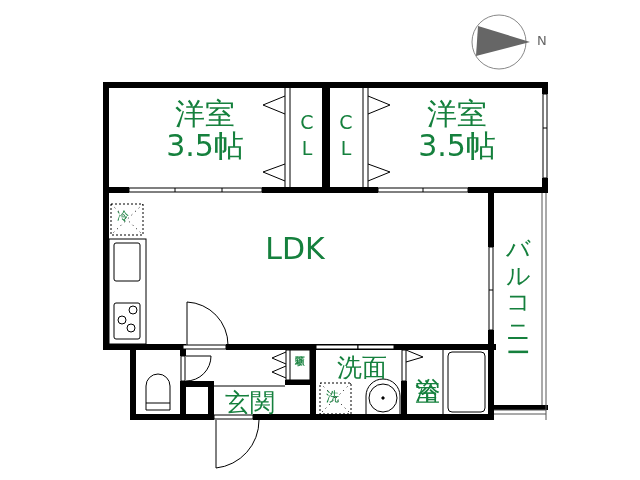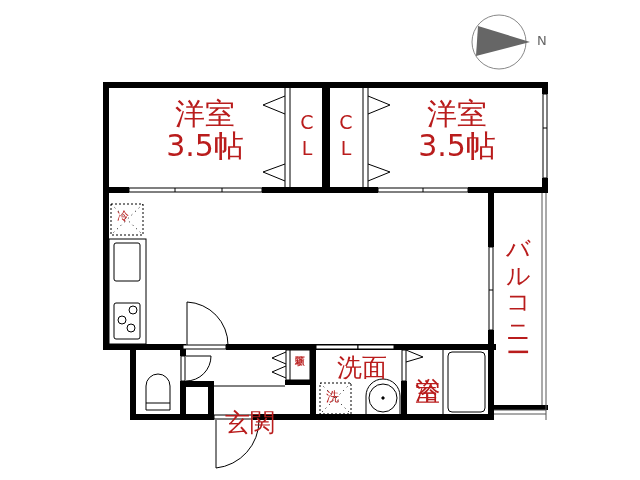--- a/index.html
+++ b/index.html
@@ -1,19 +1,19 @@
 <!DOCTYPE html>
 <html><head>
 <meta charset="utf-8">
 <style>
   html, body { margin:0; padding:0; background:#ffffff; }
   body { width:640px; height:480px; position:relative; overflow:hidden;
          font-family: "DejaVu Sans", "Liberation Sans", sans-serif; }
   svg { position:absolute; left:0; top:0; }
-  .lbl { position:absolute; color:#b91c1c; text-align:center; line-height:1.05; white-space:nowrap; }
+  .lbl { position:absolute; color:#15803d; text-align:center; line-height:1.05; white-space:nowrap; }
   .room-big { font-size:30px; }
   .room-mid { font-size:25px; }
   .cl { font-size:19px; line-height:1.35; }
   .tiny { font-size:10px; line-height:1.05; }
   .vert { writing-mode: vertical-rl; text-orientation: upright; letter-spacing:2px; }
 </style>
 </head>
 <body>
 
 <svg width="640" height="480" viewBox="0 0 640 480">
@@ -196,23 +196,24 @@
   <div>C</div>
   <div>L</div>
 </div>
 
 <div class="lbl room-big" style="left:402px; top:98px; width:110px;">
   <div>洋室</div>
   <div>3.5帖</div>
 </div>
 
 <div class="lbl room-big" style="left:225px; top:233px; width:140px;">
+  <div>LDK</div>
 </div>
 
 <div class="lbl vert room-mid" style="left:505px; top:222px; font-size:24px;">バルコニー</div>
 
 <div class="lbl tiny" style="left:117px; top:210px; font-size:12px;">冷</div>
 <div class="lbl tiny" style="left:326px; top:390px; font-size:13px;">洗</div>
 
-<div class="lbl room-mid" style="left:225px; top:410px;">玄関</div>
+<div class="lbl room-mid" style="left:225px; top:390px;">玄関</div>
 <div class="lbl vert tiny" style="left:294px; top:348px; letter-spacing:0;">下駄箱</div>
 <div class="lbl room-mid" style="left:337px; top:355px;">洗面</div>
 <div class="lbl vert room-mid" style="left:414px; top:358px; letter-spacing:0;">浴室</div>
 
 </body></html>

